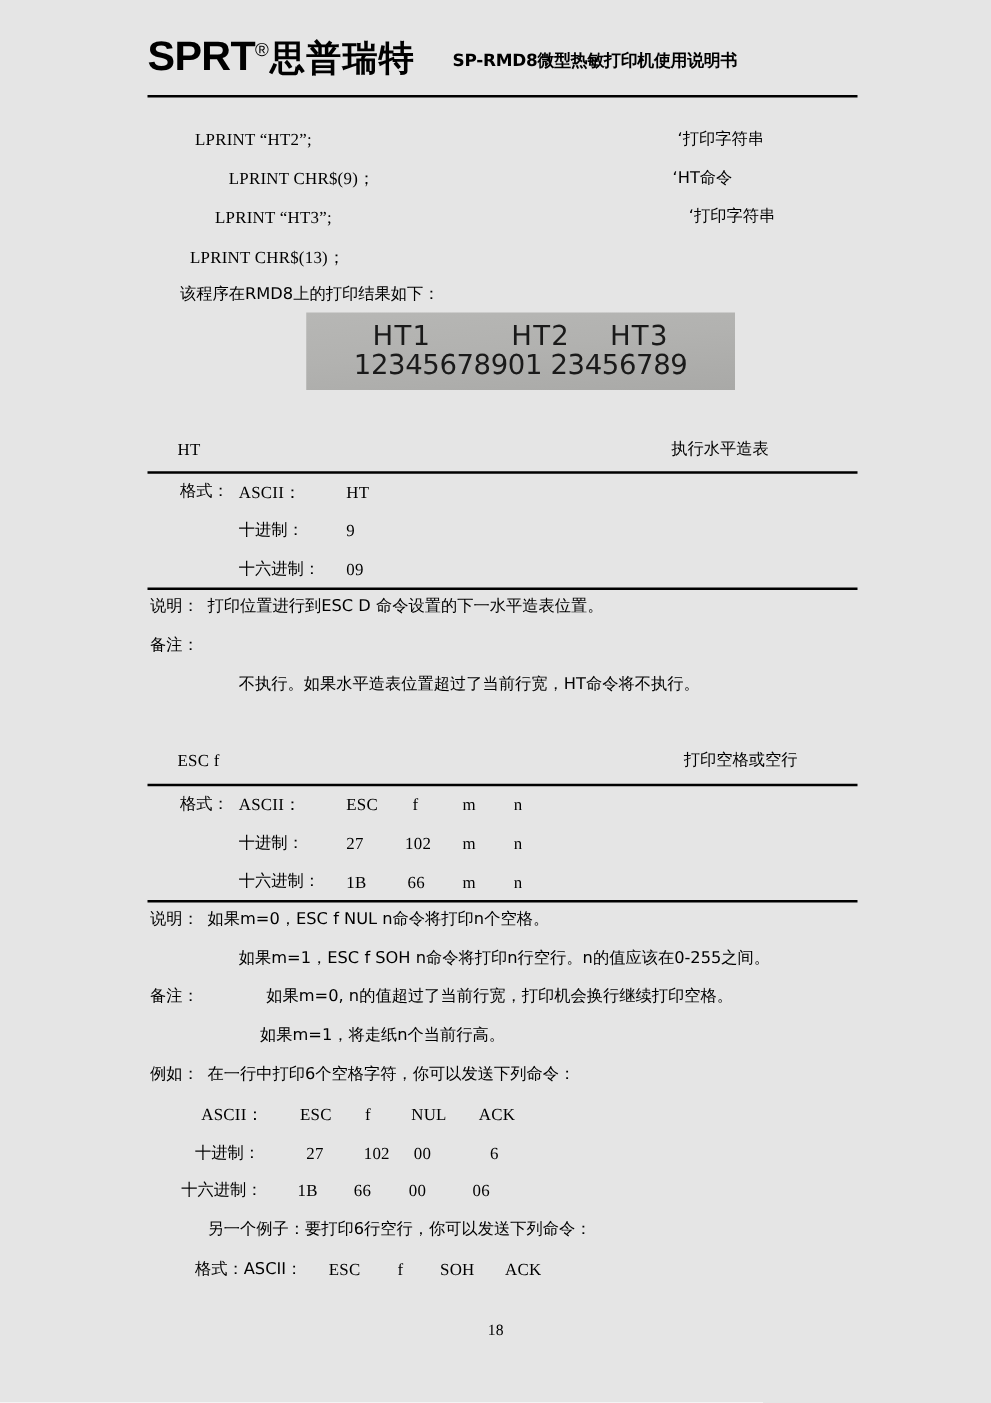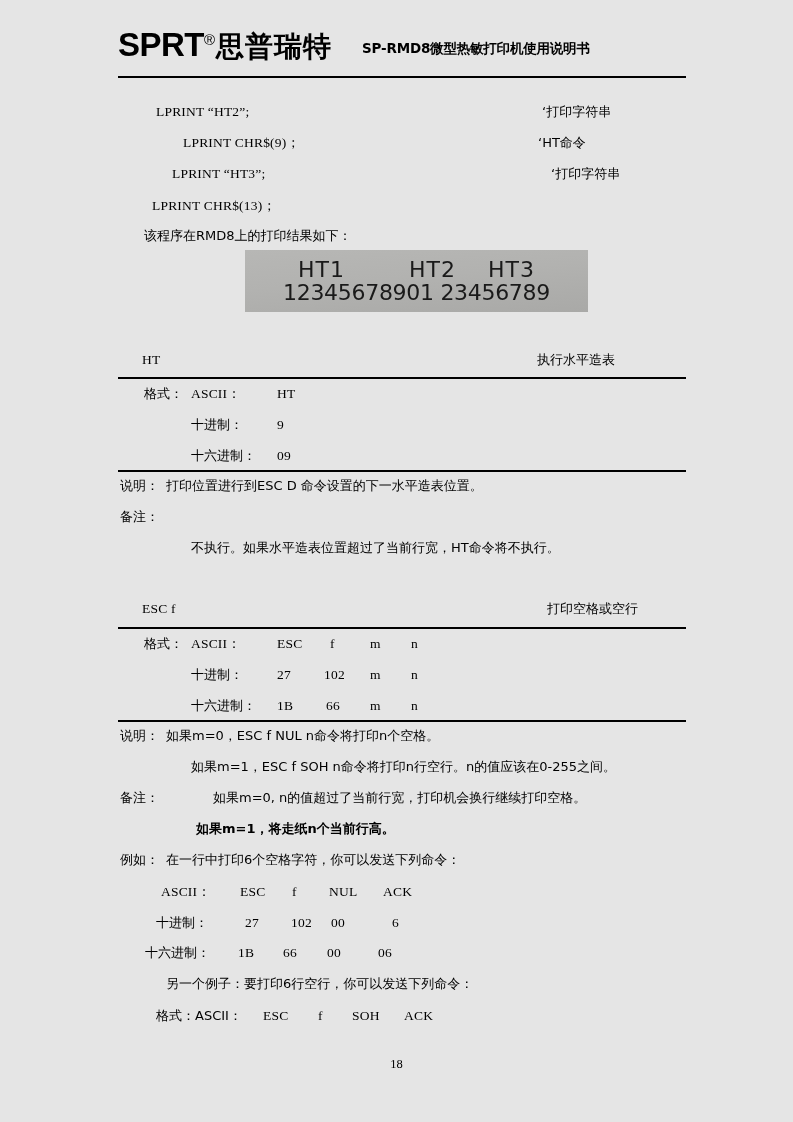--- a/index.html
+++ b/index.html
@@ -222,21 +222,21 @@
   <div class="t mono-ish" style="left:411px; top:699px;">n</div>
 
   <div class="rule" style="top:720px;"></div>
 
   <div class="t cn" style="left:120px; top:729px;">说明：</div>
   <div class="t cn" style="left:166px; top:729px;">如果m=0，ESC f NUL n命令将打印n个空格。</div>
   <div class="t cn" style="left:191px; top:760px;">如果m=1，ESC f SOH n命令将打印n行空行。n的值应该在0-255之间。</div>
 
   <div class="t cn" style="left:120px; top:791px;">备注：</div>
   <div class="t cn" style="left:166px; top:791px;margin-left:47px;">如果m=0,  n的值超过了当前行宽，打印机会换行继续打印空格。</div>
-  <div class="t cn" style="left:196px; top:822px;font-weight:bold;">如果m=1，将走纸n个当前行高。</div>
+  <div class="t cn" style="left:208px; top:822px;">如果m=1，将走纸n个当前行高。</div>
 
   <div class="t cn" style="left:120px; top:853px;">例如：</div>
   <div class="t cn" style="left:166px; top:853px;">在一行中打印6个空格字符，你可以发送下列命令：</div>
 
   <div class="t mono-ish" style="left:161px; top:885px;">ASCII：</div>
   <div class="t mono-ish" style="left:240px; top:885px;">ESC</div>
   <div class="t mono-ish" style="left:292px; top:885px;">f</div>
   <div class="t mono-ish" style="left:329px; top:885px;">NUL</div>
   <div class="t mono-ish" style="left:383px; top:885px;">ACK</div>
 

